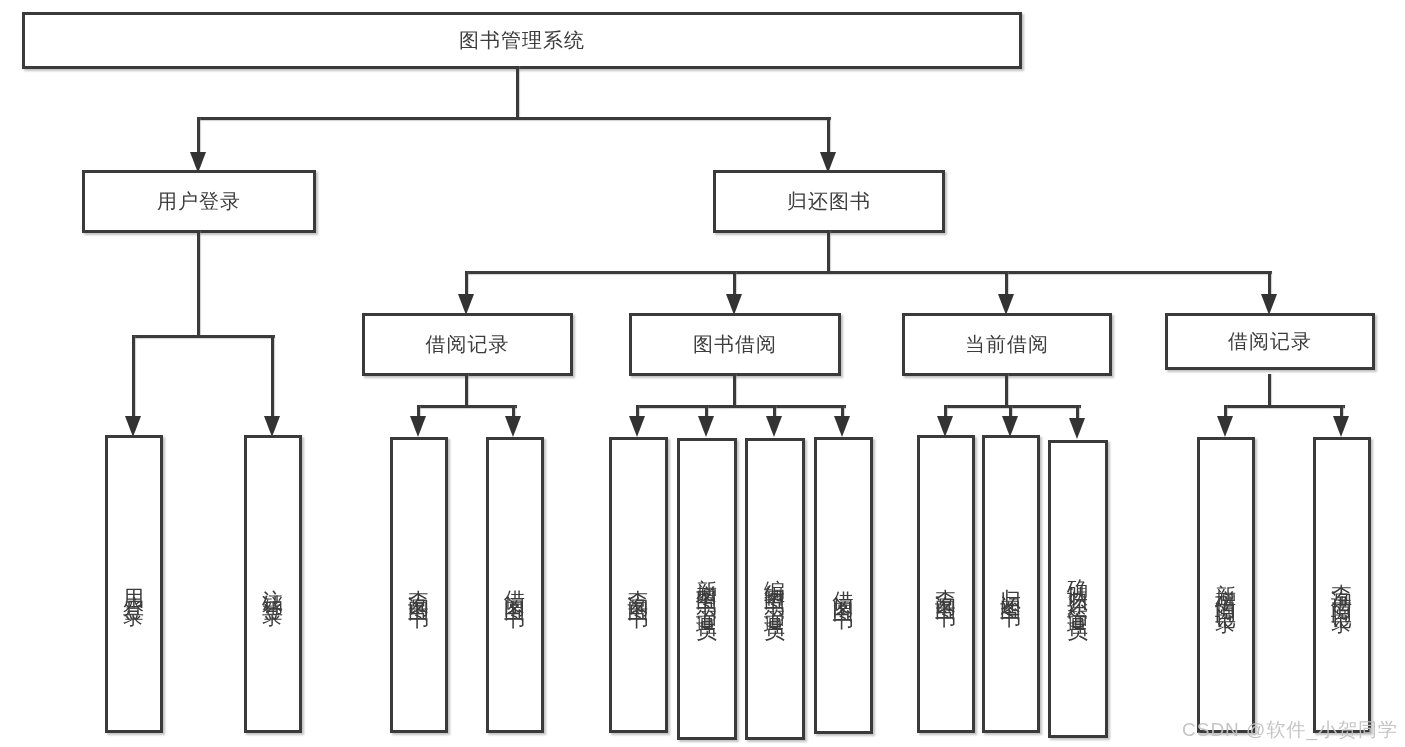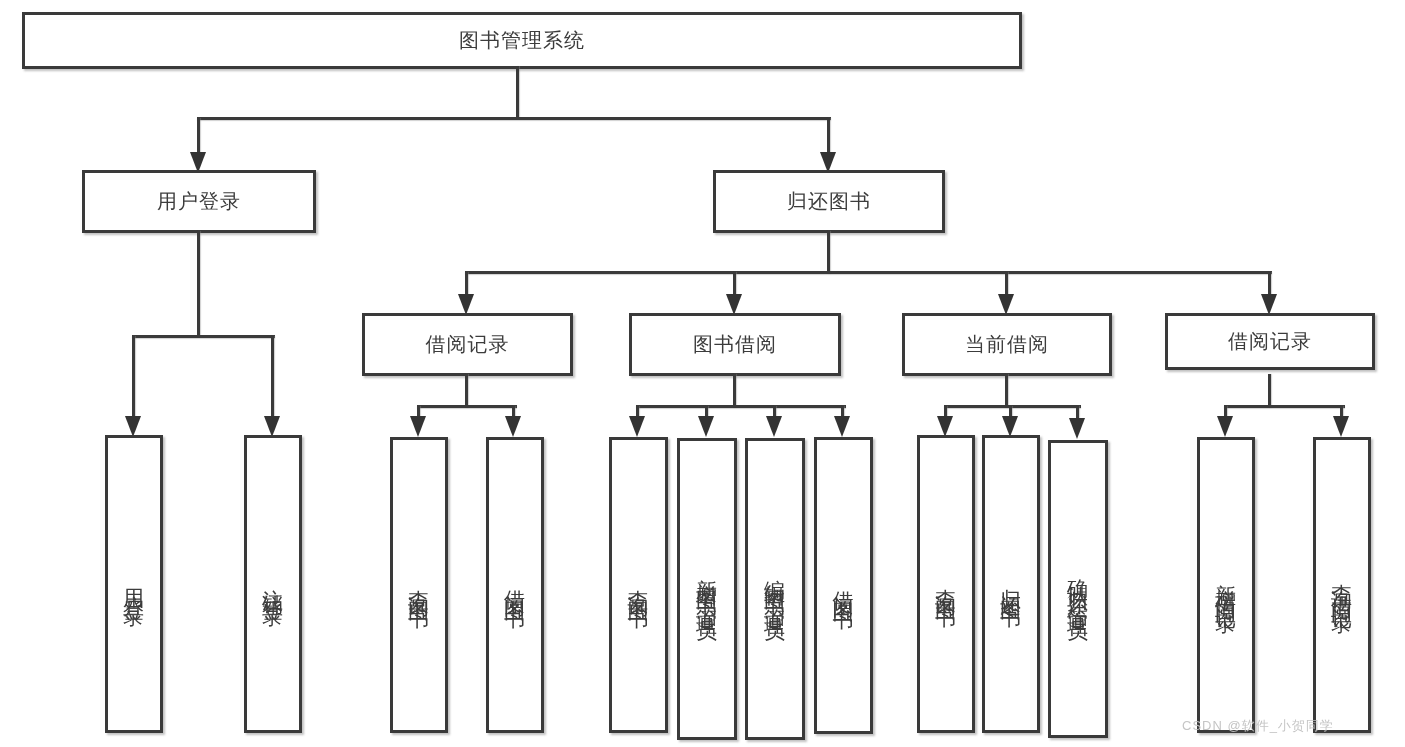--- a/index.html
+++ b/index.html
@@ -24,21 +24,21 @@
   }
   
   .vline{position:absolute;width:3px;background:#3a3a3a;box-shadow:1px 0 1px rgba(140,140,140,.4);}
   .hline{position:absolute;height:3px;background:#3a3a3a;box-shadow:0 1px 1px rgba(140,140,140,.4);}
   .tri{
     position:absolute;width:0;height:0;
     border-left:8.5px solid transparent;border-right:8.5px solid transparent;
     border-top:21px solid #333333;
   }
   .watermark{
-    position:absolute;left:1182px;top:717px;font-size:13px;color:#c2c2c2;
+    position:absolute;left:1182px;top:717px;font-size:19px;color:#c2c2c2;
     opacity:.95;letter-spacing:1px;z-index:5;white-space:nowrap;
   }
 </style>
 </head>
 <body>
 
 <div class="stage">
 
   <div class="hbox" style="left:22px;top:12px;width:1000px;height:57px;">
     <span>图书管理系统</span>

